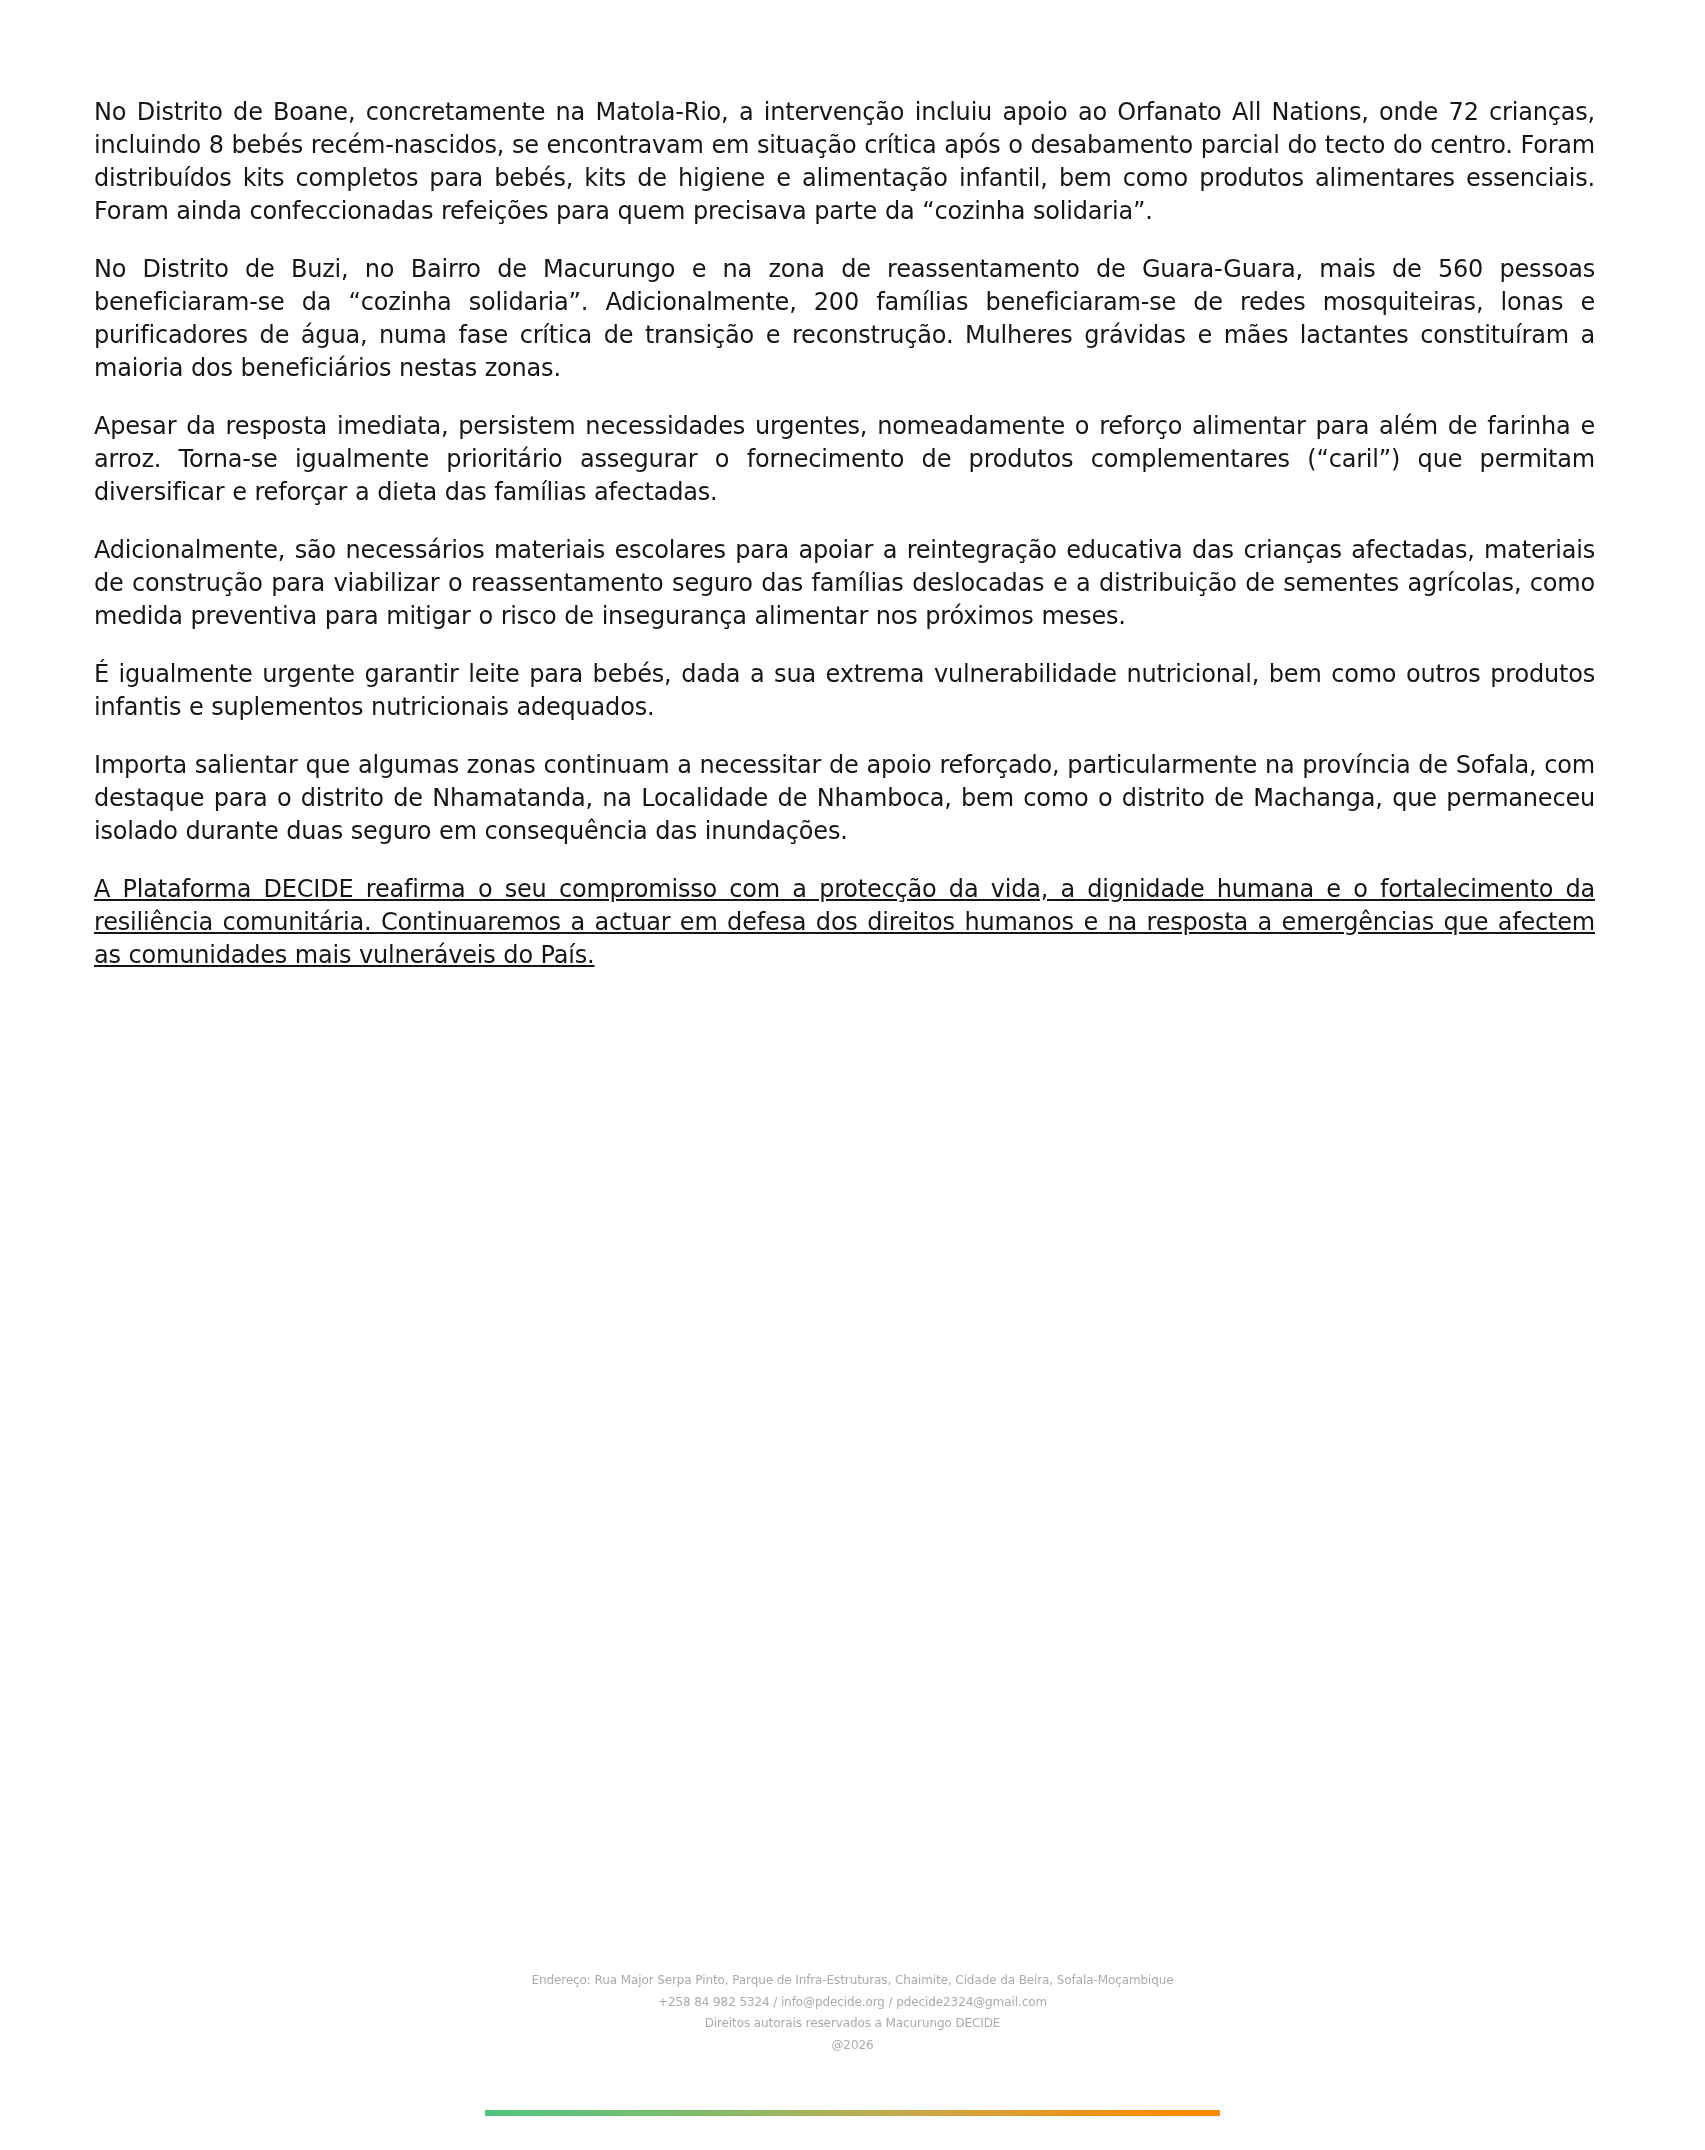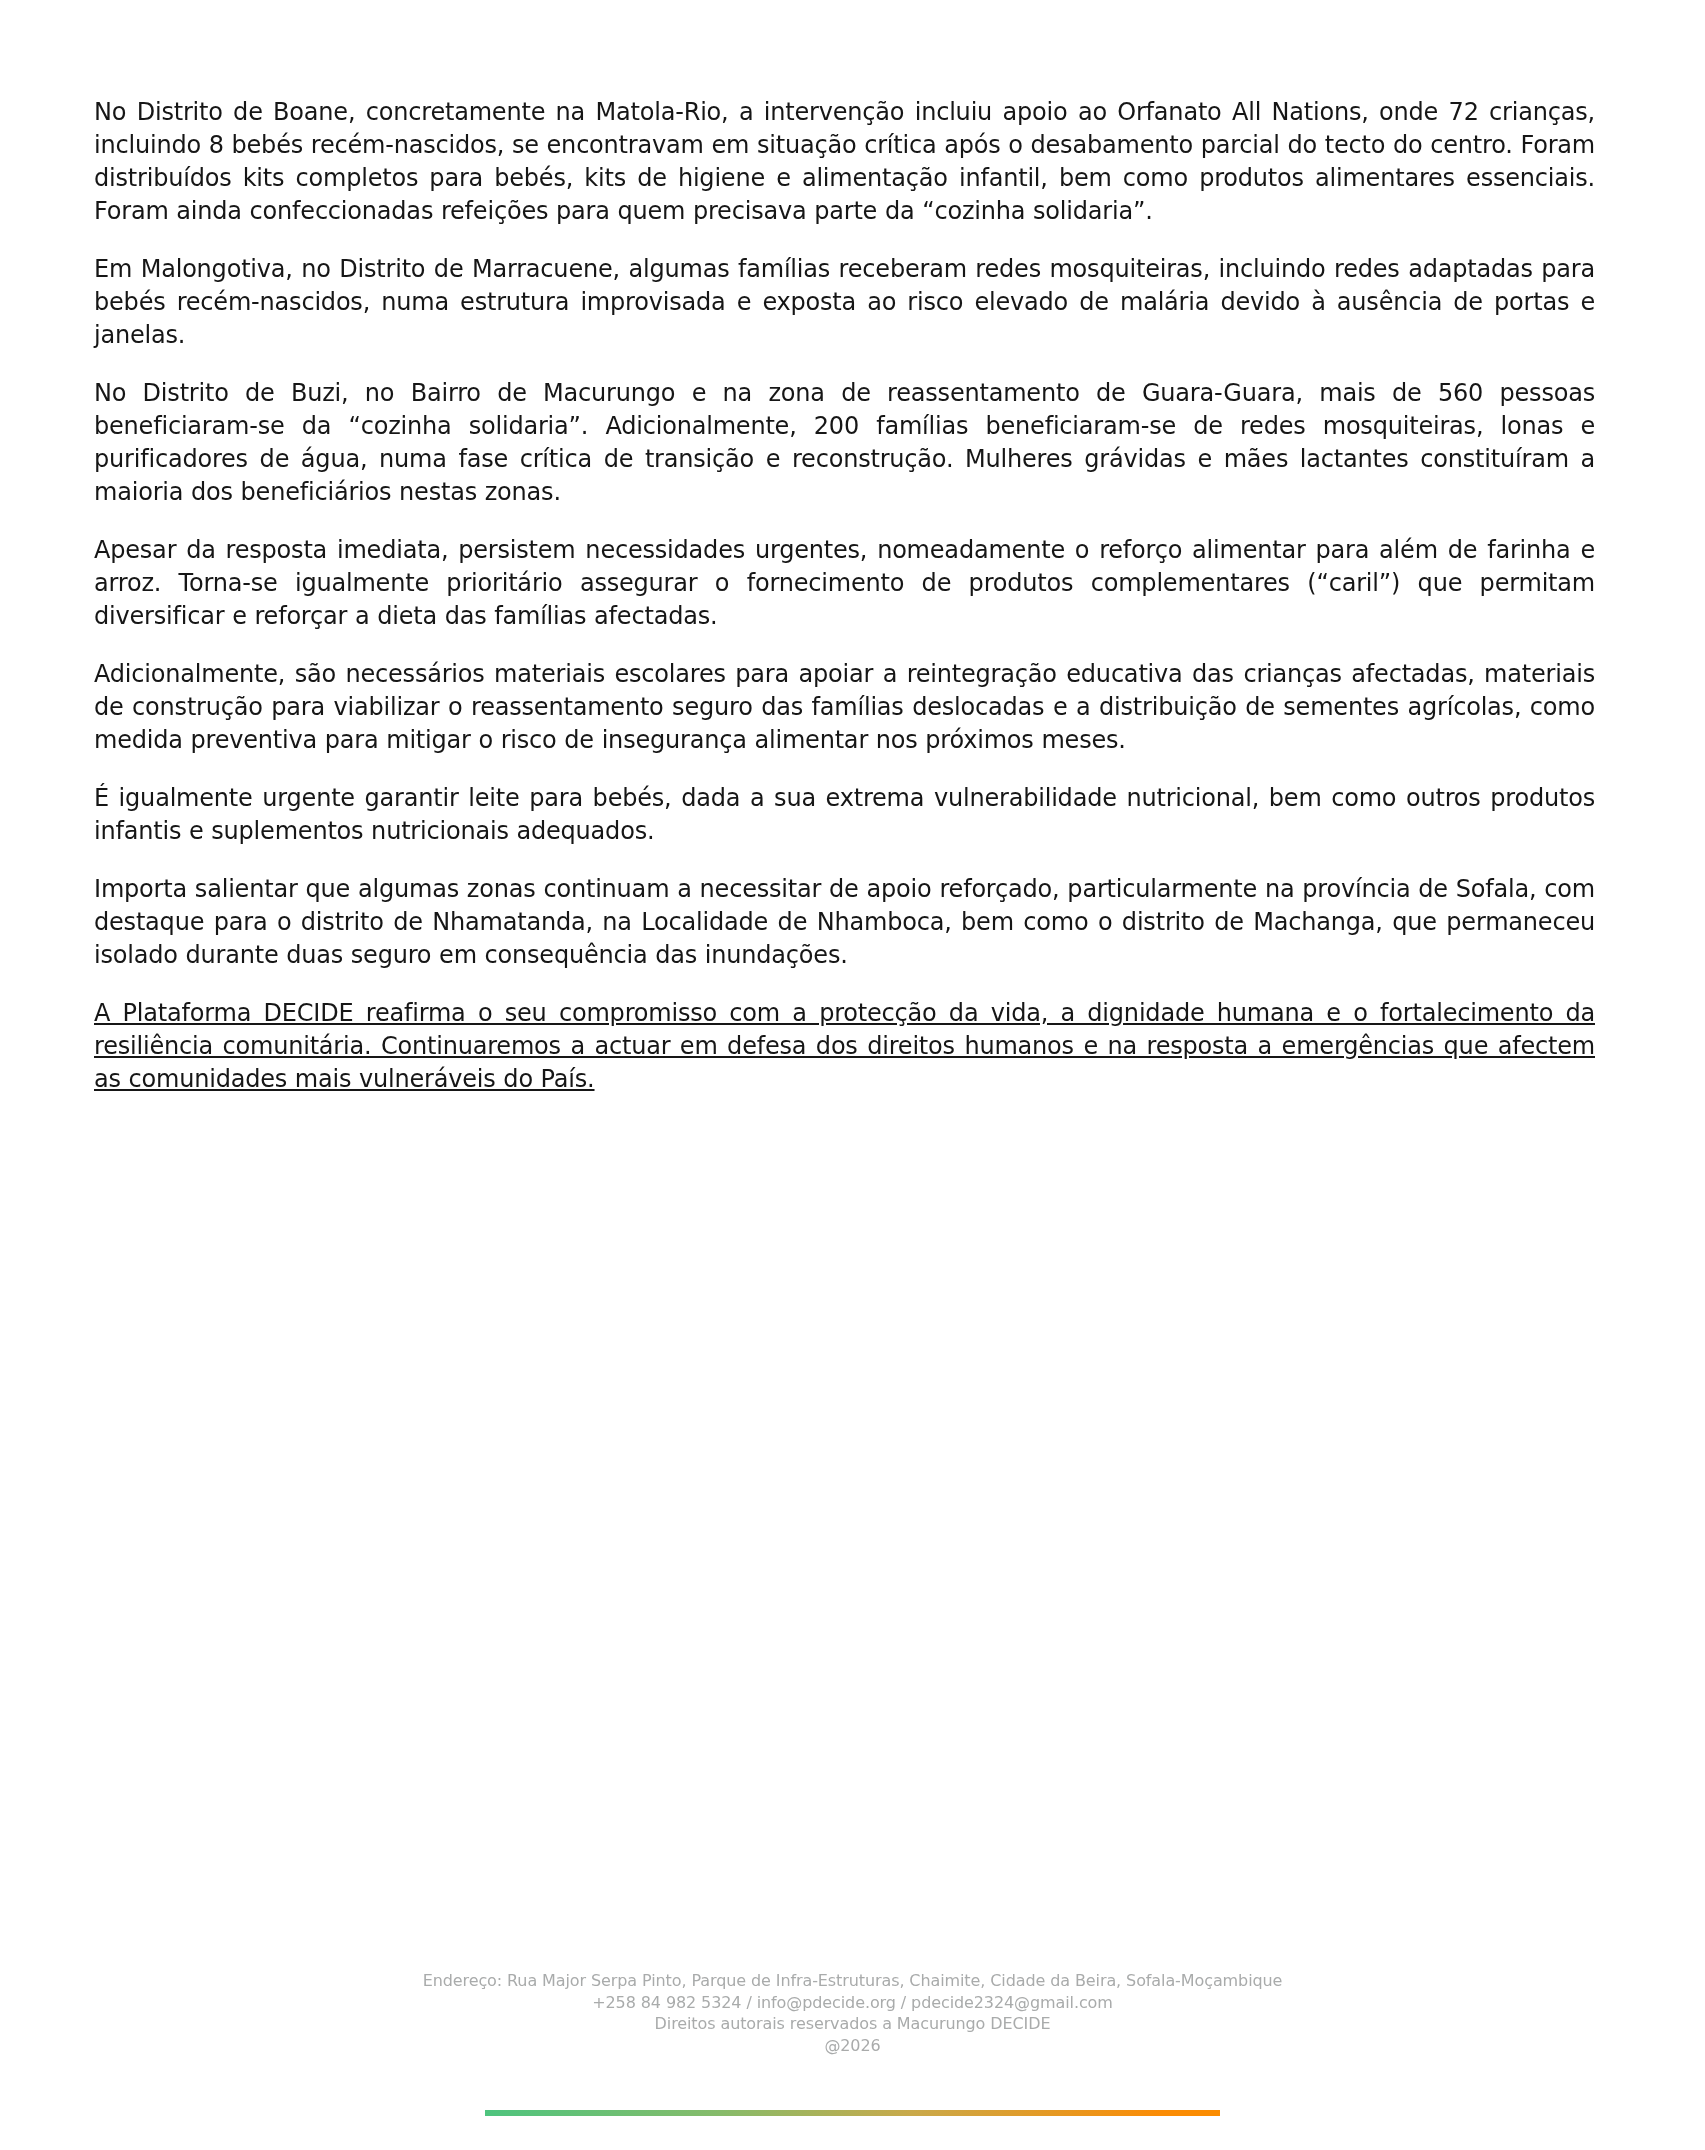--- a/index.html
+++ b/index.html
@@ -49,21 +49,21 @@
   .footer {
     position: absolute;
     left: 0;
     top: 1970px;
     width: 1705px;
     text-align: center;
   }
   .footer-line {
     color: #a9abab;
     font-family: "DejaVu Sans", sans-serif;
-    font-size: 16px;
+    font-size: 12px;
     line-height: 21.6px;
     letter-spacing: -0.1px;
     white-space: nowrap;
   }
 
   
   .gradient-rule-wrap {
     position: absolute;
     left: 0;
     top: 2110px;
@@ -79,21 +79,20 @@
     background: linear-gradient(to right, #4ec47e 0%, #86bb6a 32%, #c9a94a 58%, #fb8c05 92%, #fb8c00 100%);
   }
 </style>
 </head>
 <body>
 
 <div class="page">
 
   <div class="doc-body">
     <p class="para">No Distrito de Boane, concretamente na Matola-Rio, a intervenção incluiu apoio ao Orfanato All Nations, onde 72 crianças, incluindo 8 bebés recém-nascidos, se encontravam em situação crítica após o desabamento parcial do tecto do centro. Foram distribuídos kits completos para bebés, kits de higiene e alimentação infantil, bem como produtos alimentares essenciais. Foram ainda confeccionadas refeições para quem precisava parte da “cozinha solidaria”.</p>
-    <p class="para">Em Malongotiva, no Distrito de Marracuene, algumas famílias receberam redes mosquiteiras, incluindo redes adaptadas para bebés recém-nascidos, numa estrutura improvisada e exposta ao risco elevado de malária devido à ausência de portas e janelas.</p>
     <p class="para">No Distrito de Buzi, no Bairro de Macurungo e na zona de reassentamento de Guara-Guara, mais de 560 pessoas beneficiaram-se da “cozinha solidaria”. Adicionalmente, 200 famílias beneficiaram-se de redes mosquiteiras, lonas e purificadores de água, numa fase crítica de transição e reconstrução. Mulheres grávidas e mães lactantes constituíram a maioria dos beneficiários nestas zonas.</p>
     <p class="para">Apesar da resposta imediata, persistem necessidades urgentes, nomeadamente o reforço alimentar para além de farinha e arroz. Torna-se igualmente prioritário assegurar o fornecimento de produtos complementares (“caril”) que permitam diversificar e reforçar a dieta das famílias afectadas.</p>
     <p class="para">Adicionalmente, são necessários materiais escolares para apoiar a reintegração educativa das crianças afectadas, materiais de construção para viabilizar o reassentamento seguro das famílias deslocadas e a distribuição de sementes agrícolas, como medida preventiva para mitigar o risco de insegurança alimentar nos próximos meses.</p>
     <p class="para">É igualmente urgente garantir leite para bebés, dada a sua extrema vulnerabilidade nutricional, bem como outros produtos infantis e suplementos nutricionais adequados.</p>
     <p class="para">Importa salientar que algumas zonas continuam a necessitar de apoio reforçado, particularmente na província de Sofala, com destaque para o distrito de Nhamatanda, na Localidade de Nhamboca, bem como o distrito de Machanga, que permaneceu isolado durante duas seguro em consequência das inundações.</p>
     <p class="para">A Plataforma DECIDE reafirma o seu compromisso com a protecção da vida, a dignidade humana e o fortalecimento da resiliência comunitária. Continuaremos a actuar em defesa dos direitos humanos e na resposta a emergências que afectem as comunidades mais vulneráveis do País.</p>
   </div>
 
   <div class="footer">
     <div class="footer-line">Endereço: Rua Major Serpa Pinto, Parque de Infra-Estruturas, Chaimite, Cidade da Beira, Sofala-Moçambique</div>

